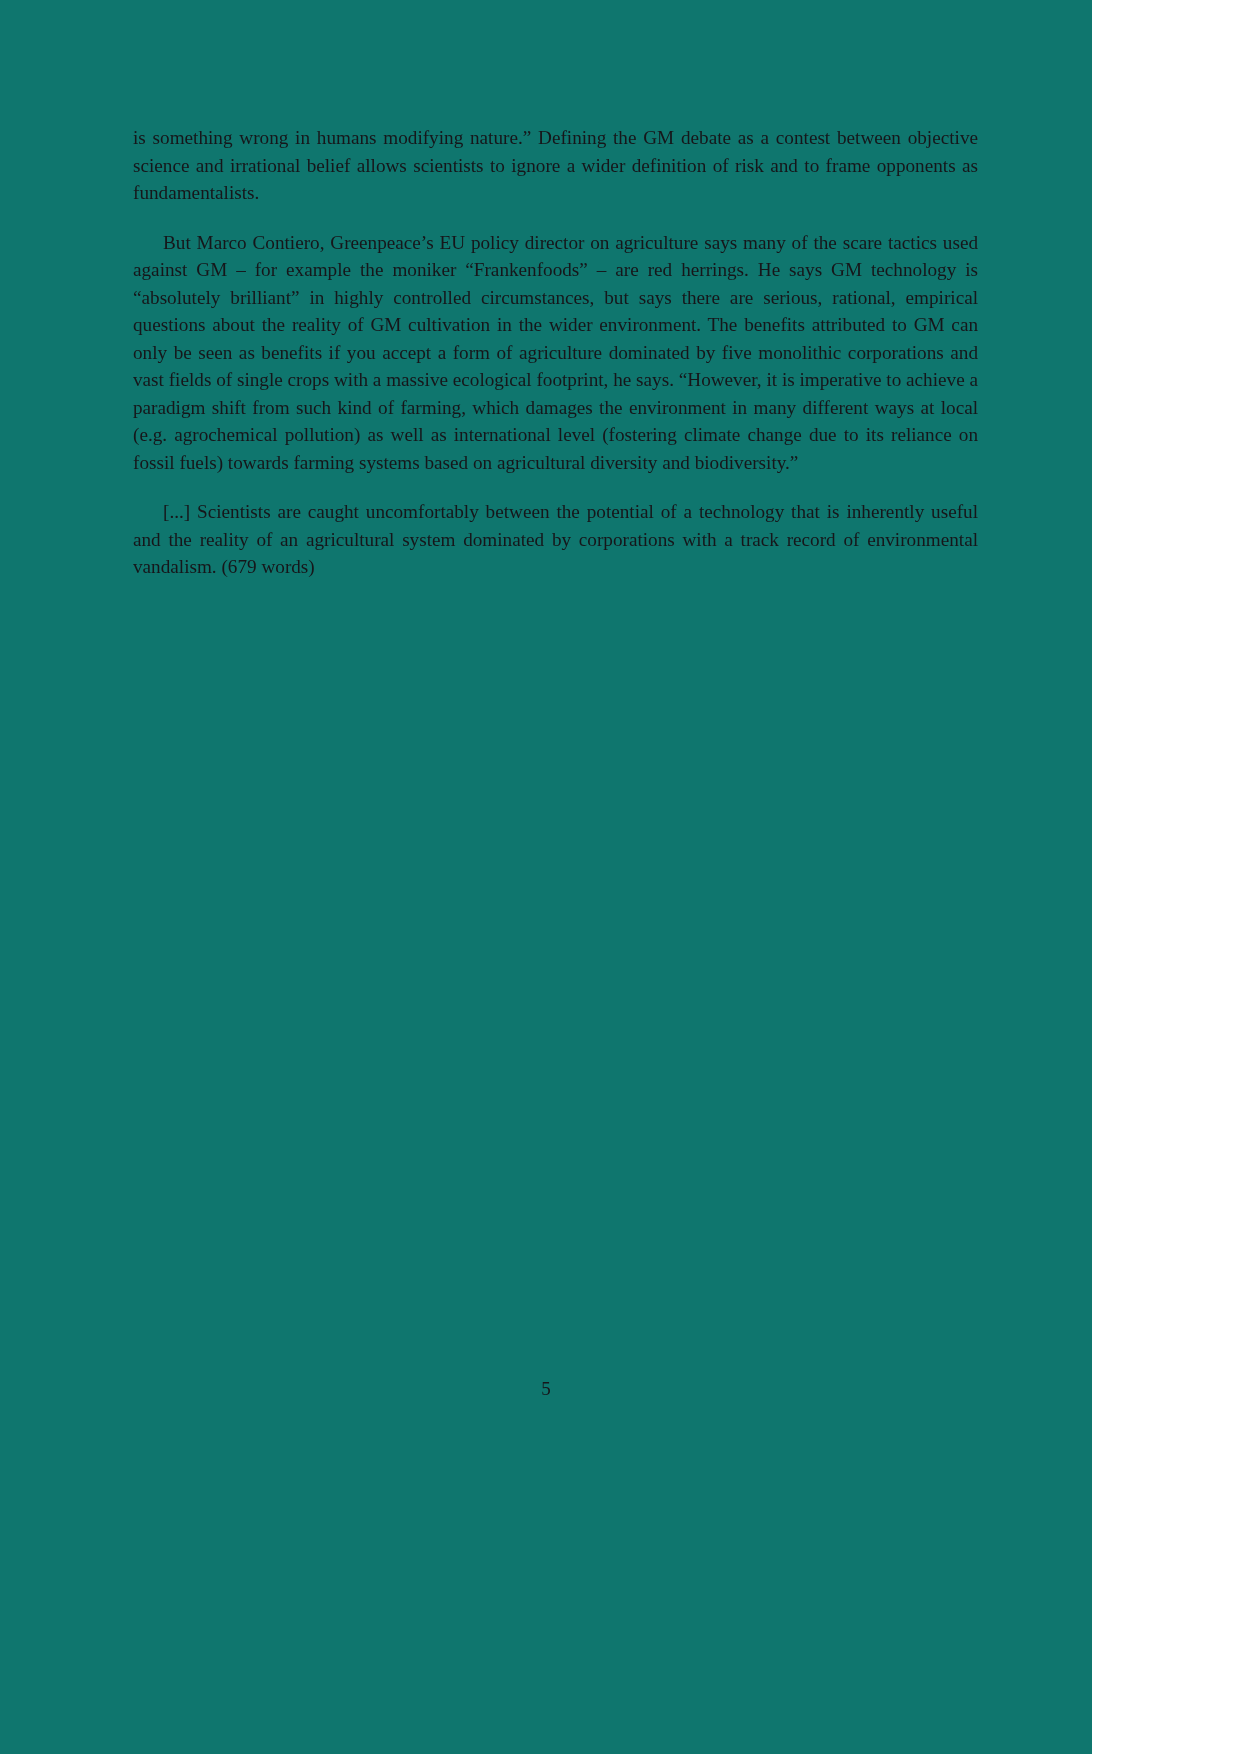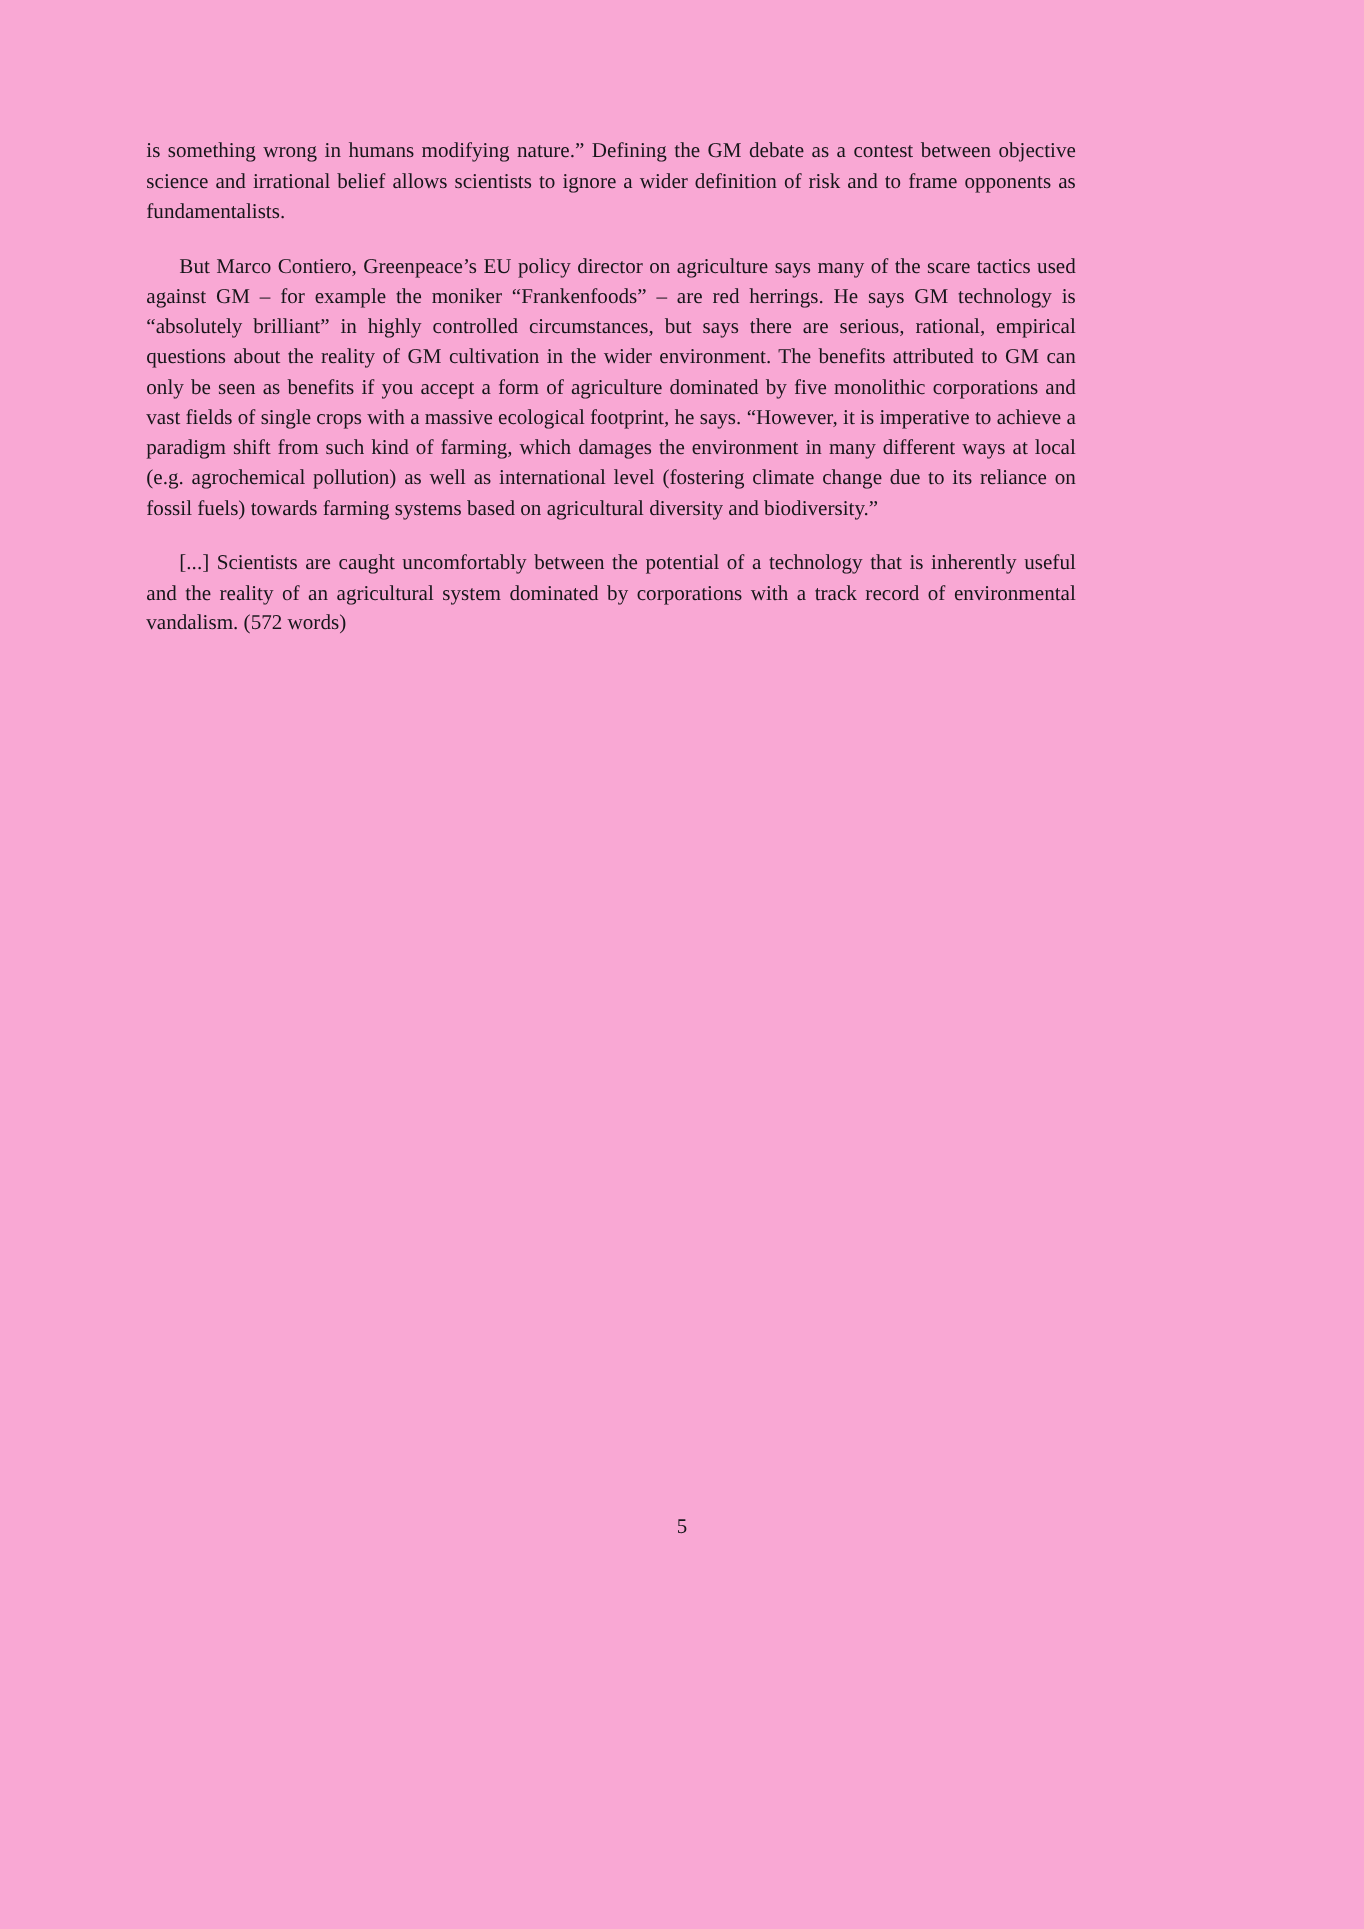--- a/index.html
+++ b/index.html
@@ -12,23 +12,23 @@
     height: 1754px;
     font-family: "Liberation Serif", serif;
     color: #1a1a1a;
     position: relative;
     overflow: hidden;
   }
   .page {
     position: absolute;
     top: 0;
     left: 0;
-    width: 1240px;
+    width: 1092px;
     height: 1754px;
-    background: #f9a8d4;
+    background: #0f766e;
     font-family: Liberation Serif, serif;
   }
   .textblock {
     position: absolute;
     left: 133px;
     top: 124px;
     width: 845px;
   }
   .para {
     margin: 0 0 22px 0;
@@ -56,18 +56,18 @@
   }
 </style>
 </head>
 <body>
 
 <div class="page">
 
   <div class="textblock">
     <p class="para">is something wrong in humans modifying nature.” Defining the GM debate as a contest between objective science and irrational belief allows scientists to ignore a wider definition of risk and to frame opponents as fundamentalists.</p>
     <p class="para indent">But Marco Contiero, Greenpeace’s EU policy director on agriculture says many of the scare tactics used against GM – for example the moniker “Frankenfoods” – are red herrings. He says GM technology is “absolutely brilliant” in highly controlled circumstances, but says there are serious, rational, empirical questions about the reality of GM cultivation in the wider environment. The benefits attributed to GM can only be seen as benefits if you accept a form of agriculture dominated by five monolithic corporations and vast fields of single crops with a massive ecological footprint, he says. “However, it is imperative to achieve a paradigm shift from such kind of farming, which damages the environment in many different ways at local (e.g. agrochemical pollution) as well as international level (fostering climate change due to its reliance on fossil fuels) towards farming systems based on agricultural diversity and biodiversity.”</p>
-    <p class="para indent">[...] Scientists are caught uncomfortably between the potential of a technology that is inherently useful and the reality of an agricultural system dominated by corporations with a track record of environmental vandalism. (572 words)</p>
+    <p class="para indent">[...] Scientists are caught uncomfortably between the potential of a technology that is inherently useful and the reality of an agricultural system dominated by corporations with a track record of environmental vandalism. (679 words)</p>
   </div>
 
   <div class="page-number">5</div>
 
 </div>
 
 </body></html>

